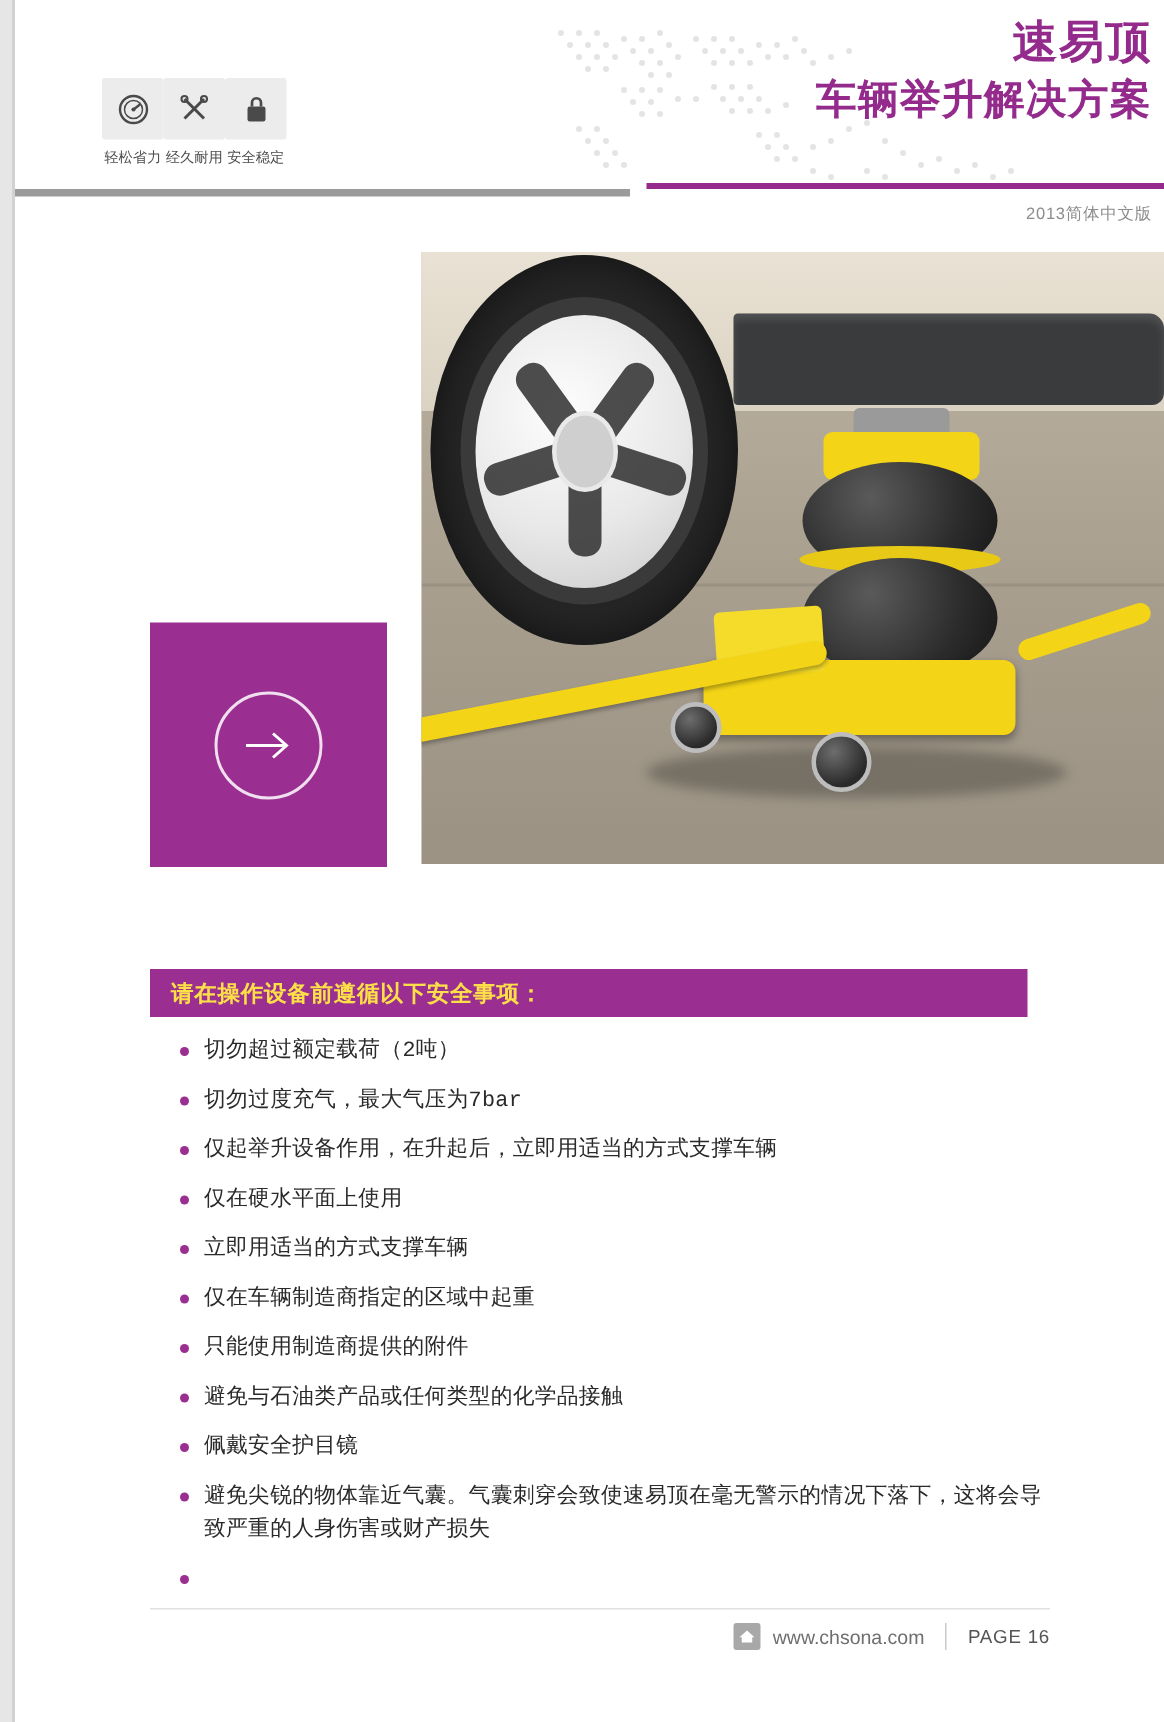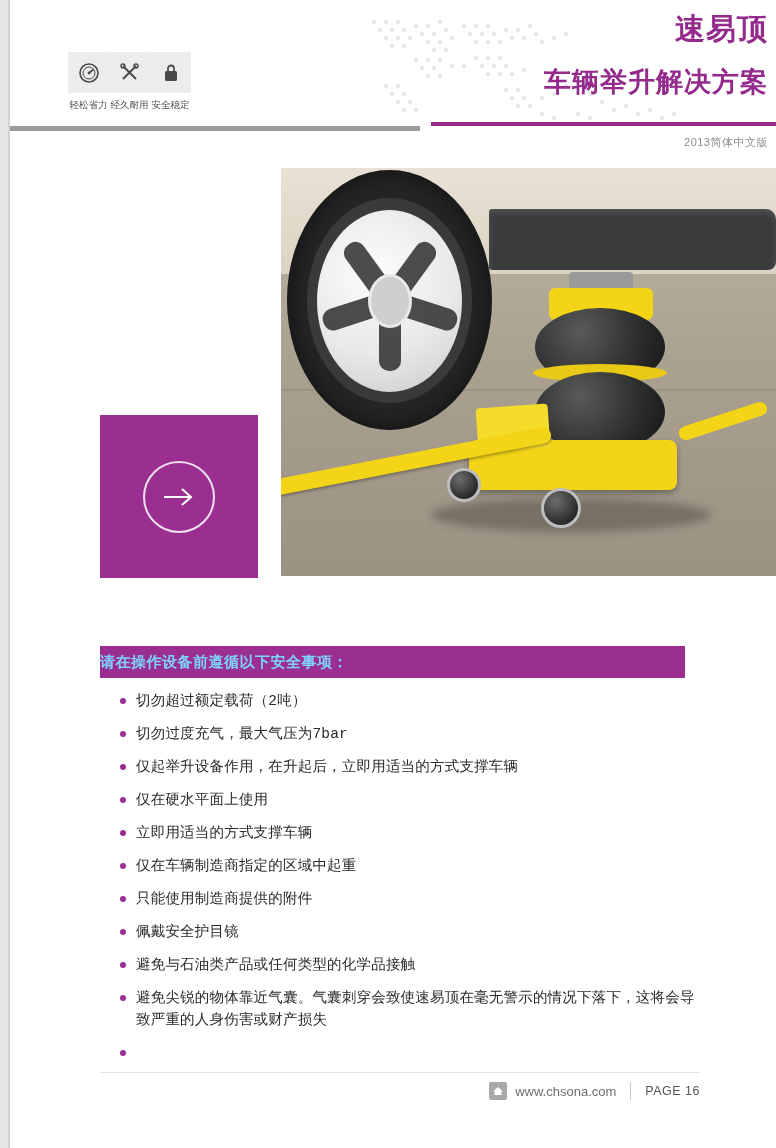--- a/index.html
+++ b/index.html
@@ -51,21 +51,21 @@
     right: 8px; top: 12px;
     font-size: 30px;
     font-weight: bold;
     color: #932a8c;
     letter-spacing: 1px;
     text-align: right;
     line-height: 1.1;
   }
   .brand-sub {
     position: absolute;
-    right: 8px; top: 68px;
+    right: 8px; top: 52px;
     font-size: 27px;
     font-weight: bold;
     color: #932a8c;
     letter-spacing: 1px;
     text-align: right;
     line-height: 1.1;
   }
   .brand-underline {
     position: absolute;
     right: 0; top: 122px;
@@ -282,23 +282,24 @@
   
   .safety-bar {
     position: absolute;
     left: 100px; top: 646px;
     width: 585px; height: 32px;
     background: #9b2f91;
     display: flex;
     align-items: center;
   }
   .safety-bar span {
-    color: #7dd3fc;
+    color: #fde047;
     font-size: 15px;
     font-weight: bold;
+    padding-left: 14px;
     letter-spacing: 0.5px;
   }
   
   .list {
     position: absolute;
     left: 100px; top: 690px;
     width: 600px;
     font-family: Liberation Mono, monospace;
   }
   .list-item {
@@ -584,25 +585,25 @@
     <div class="list-item">
       <div class="bullet"></div>
       <div class="list-text">仅在车辆制造商指定的区域中起重</div>
     </div>
     <div class="list-item">
       <div class="bullet"></div>
       <div class="list-text">只能使用制造商提供的附件</div>
     </div>
     <div class="list-item">
       <div class="bullet"></div>
+      <div class="list-text">避免与石油类产品或任何类型的化学品接触</div>
+    </div>
+    <div class="list-item">
+      <div class="bullet"></div>
       <div class="list-text">佩戴安全护目镜</div>
-    </div>
-    <div class="list-item">
-      <div class="bullet"></div>
-      <div class="list-text">避免与石油类产品或任何类型的化学品接触</div>
     </div>
     <div class="list-item">
       <div class="bullet"></div>
       <div class="list-text" style="width:560px;">避免尖锐的物体靠近气囊。气囊刺穿会致使速易顶在毫无警示的情况下落下，这将会导致严重的人身伤害或财产损失</div>
     </div>
     <div class="list-item">
       <div class="bullet"></div>
     </div>
   </div>
 

